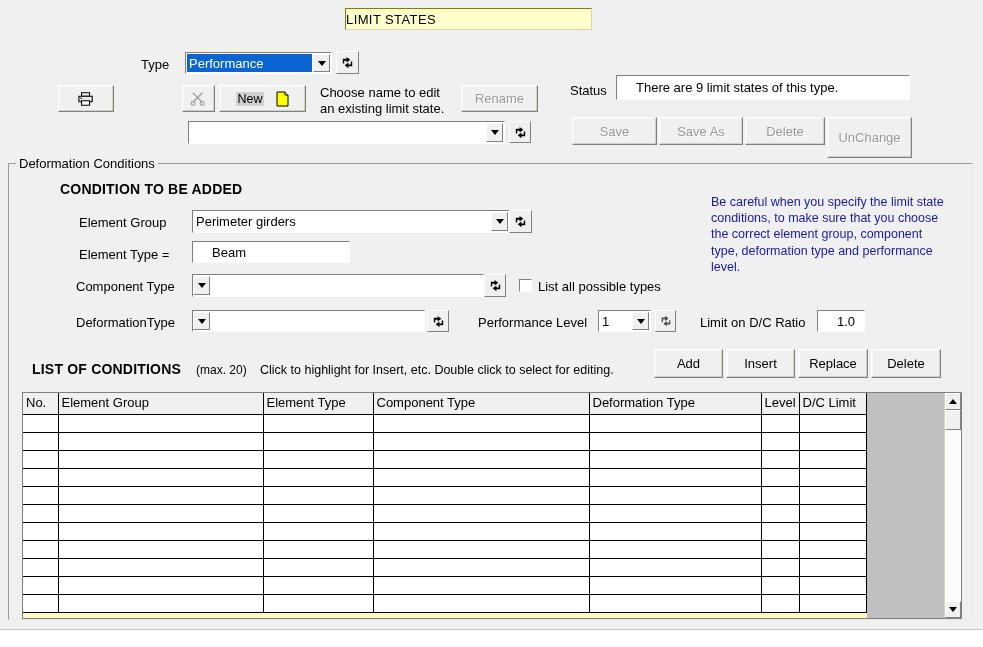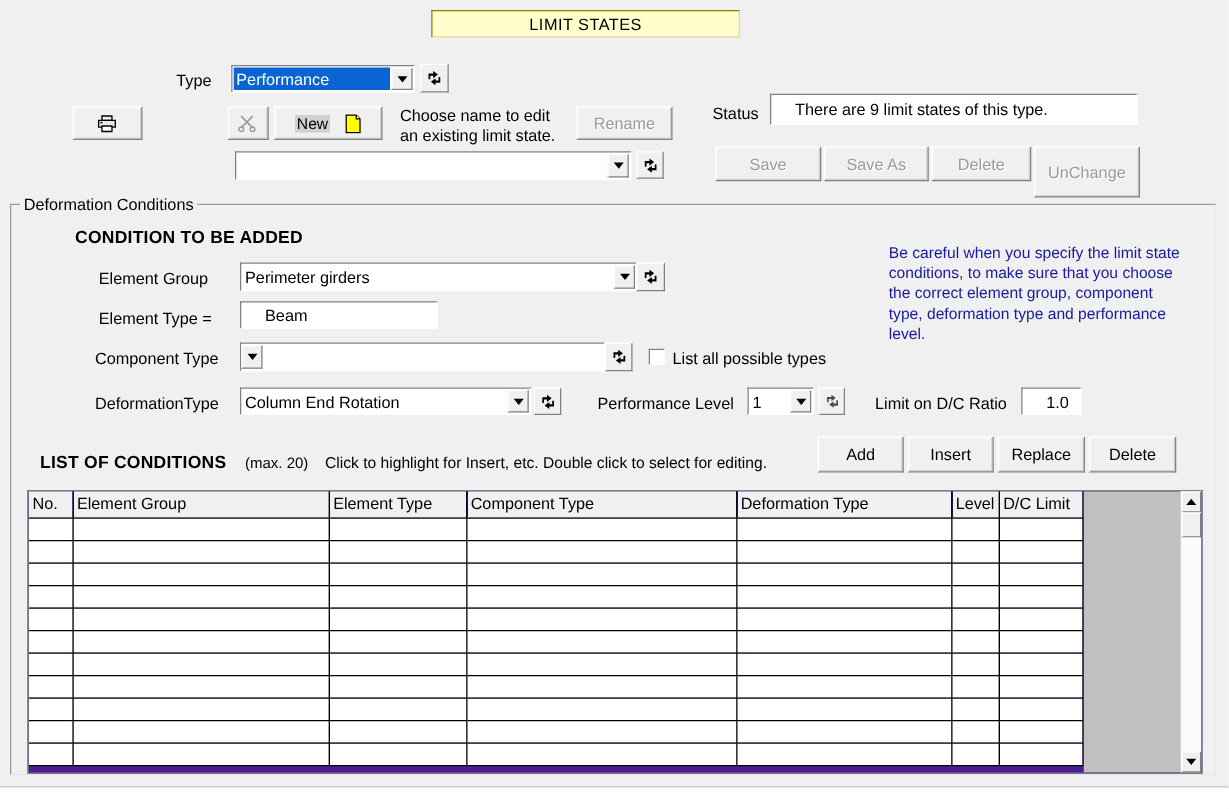--- a/index.html
+++ b/index.html
@@ -25,21 +25,21 @@
 
   
   .banner {
     position: absolute;
     left: 345px; top: 8px;
     width: 247px; height: 22px;
     background: #ffffcc;
     border: 1px solid #808000;
     border-right-color: #d6d6b0;
     border-bottom-color: #d6d6b0;
-    display: flex; align-items: center; justify-content: center;
+    display: flex; align-items: center; 
     font-size: 13px;
     letter-spacing: 0.4px;
   }
 
   
   .btn {
     background: #f0f0f0;
     border: 1px solid;
     border-color: #ffffff #808080 #808080 #ffffff;
     box-shadow: inset -1px -1px 0 #d4d0c8, inset 1px 1px 0 #f7f7f7;
@@ -137,21 +137,21 @@
     font-size: 12.5px;
     line-height: 16.2px;
   }
 
   
   .tablewrap {
     position: absolute;
     left: 22px; top: 392px;
     width: 940px; height: 227px;
     border: 1px solid #808080;
-    background: #4c1d95;
+    background: #fef9c3;
     overflow: hidden;
     display: flex;
   }
   .grid { flex: 0 0 843px; }
   .grid table { border-collapse: collapse; table-layout: fixed; width: 843px; }
   .grid th {
     background: #f0f0f0;
     border-right: 1px solid #000;
     border-bottom: 1px solid #000;
     font-weight: normal;
@@ -340,21 +340,20 @@
       <path d="M3 4 L7 4 L7 2 L11 5 L7 8 L7 6 L4.5 6 L4.5 9 L3 9 Z" fill="#000"></path>
       <path d="M13 12 L9 12 L9 14 L5 11 L9 8 L9 10 L11.5 10 L11.5 7 L13 7 Z" fill="#000"></path>
     </svg>
   </div>
 
   <div class="checkbox" style="position:absolute; left:519px; top:279px;"></div>
   <div class="lbl" style="left:538px; top:279px;">List all possible types</div>
 
   <div class="lbl" style="left:76px; top:315px;">DeformationType</div>
   <div class="combo" style="position:absolute; left:192px; top:310px; width:233px; height:22px;">
-    <div class="cval">Column End Rotation</div>
     <div class="arrow">
         <i class="tri-down"></i>
       </div>
   </div>
   <div class="recbtn" style="position:absolute; left:427px; top:310px; width:22px; height:22px;">
     <svg width="15" height="15" viewBox="0 0 16 16">
       <path d="M3 4 L7 4 L7 2 L11 5 L7 8 L7 6 L4.5 6 L4.5 9 L3 9 Z" fill="#000"></path>
       <path d="M13 12 L9 12 L9 14 L5 11 L9 8 L9 10 L11.5 10 L11.5 7 L13 7 Z" fill="#000"></path>
     </svg>
   </div>

